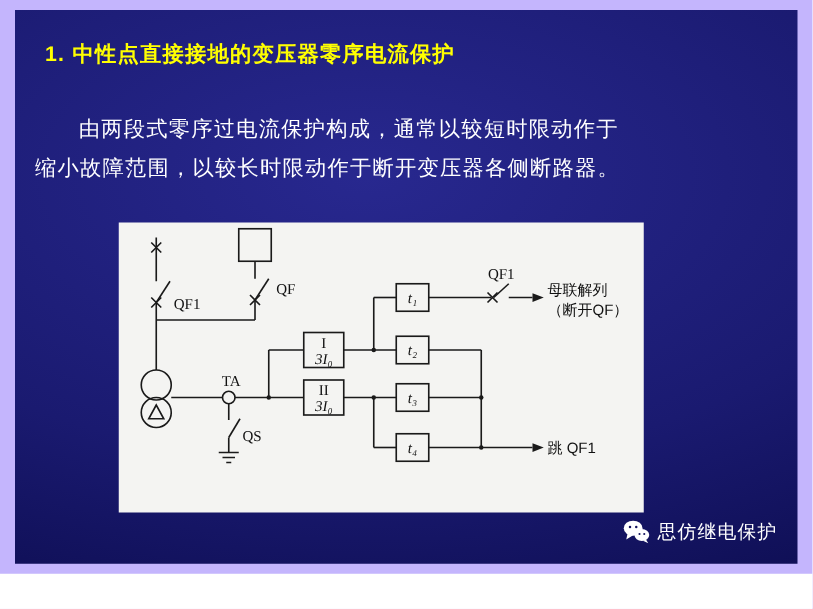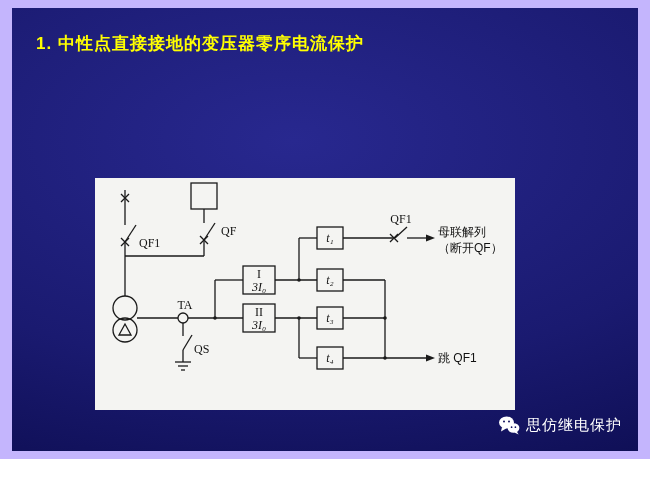--- a/index.html
+++ b/index.html
@@ -71,20 +71,24 @@
   svg text { user-select: none; }
 </style>
 </head>
 <body>
 
 <div class="page">
   <div class="slide">
 
     <h1 class="title">1. 中性点直接接地的变压器零序电流保护</h1>
 
+    <div class="body-text">
+      <div class="body-line indent">由两段式零序过电流保护构成，通常以较短时限动作于</div>
+      <div class="body-line">缩小故障范围，以较长时限动作于断开变压器各侧断路器。</div>
+    </div>
 
     <div class="diagram">
       <svg viewBox="0 0 420 232" width="420" height="232">
 
         <g stroke="#1a1a1a" stroke-width="1.3" fill="none">
 
           <line x1="30" y1="12" x2="30" y2="47"></line>
           <path d="M26,16 L34,24 M34,16 L26,24"></path>
           <line x1="30" y1="64" x2="41" y2="47"></line>
           <path d="M26,60 L34,68 M34,60 L26,68"></path>

